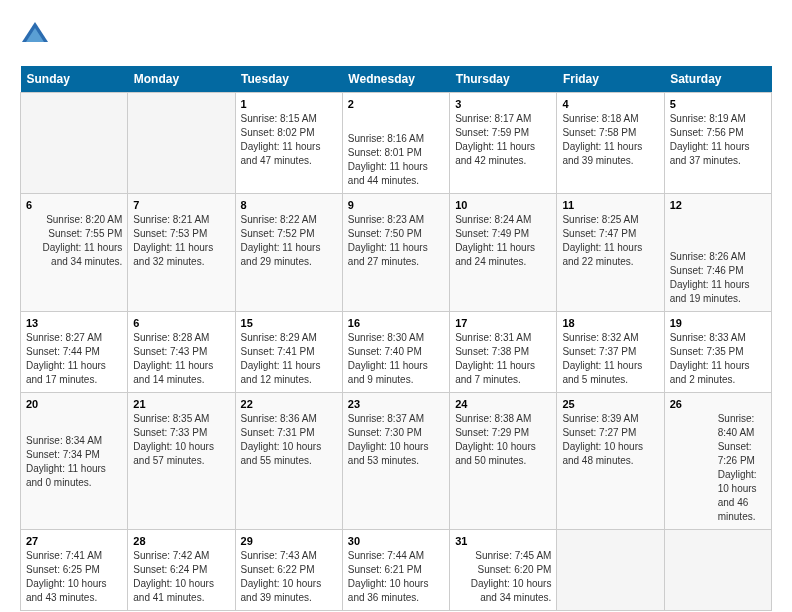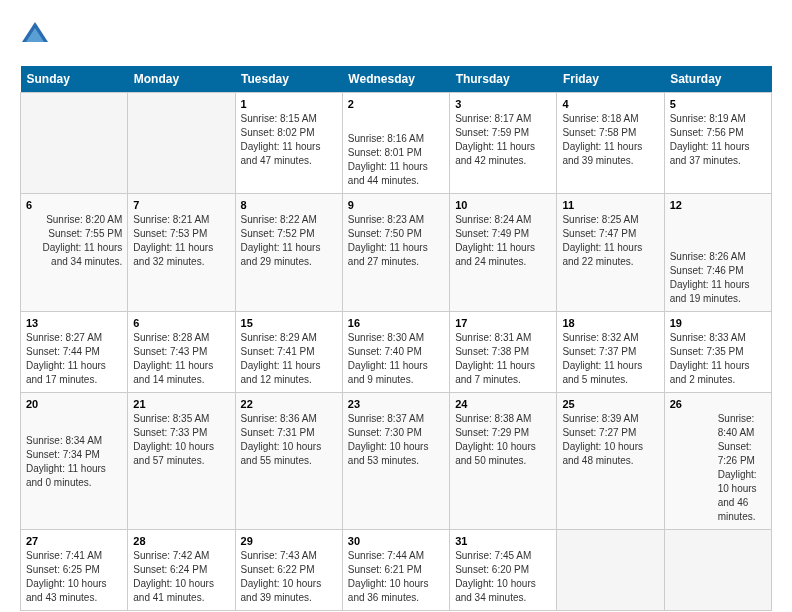--- a/index.html
+++ b/index.html
@@ -313,21 +313,21 @@
 Daylight: 10 hours and 39 minutes.</div>
         </td>
         <td>
           <span class="day-number">30</span>
           <div class="day-info" style="white-space: pre-line;">Sunrise: 7:44 AM
 Sunset: 6:21 PM
 Daylight: 10 hours and 36 minutes.</div>
         </td>
         <td>
           <span class="day-number">31</span>
-          <div class="day-info" style="white-space: pre-line;">Sunrise: 7:45 AM
+          <div class="day-info" style="white-space: pre-line; text-align: right;">Sunrise: 7:45 AM
 Sunset: 6:20 PM
 Daylight: 10 hours and 34 minutes.</div>
         </td>
         <td class="empty-cell"></td>
         <td class="empty-cell"></td>
       </tr>
     </tbody>
 </table>
 
 </body></html>

